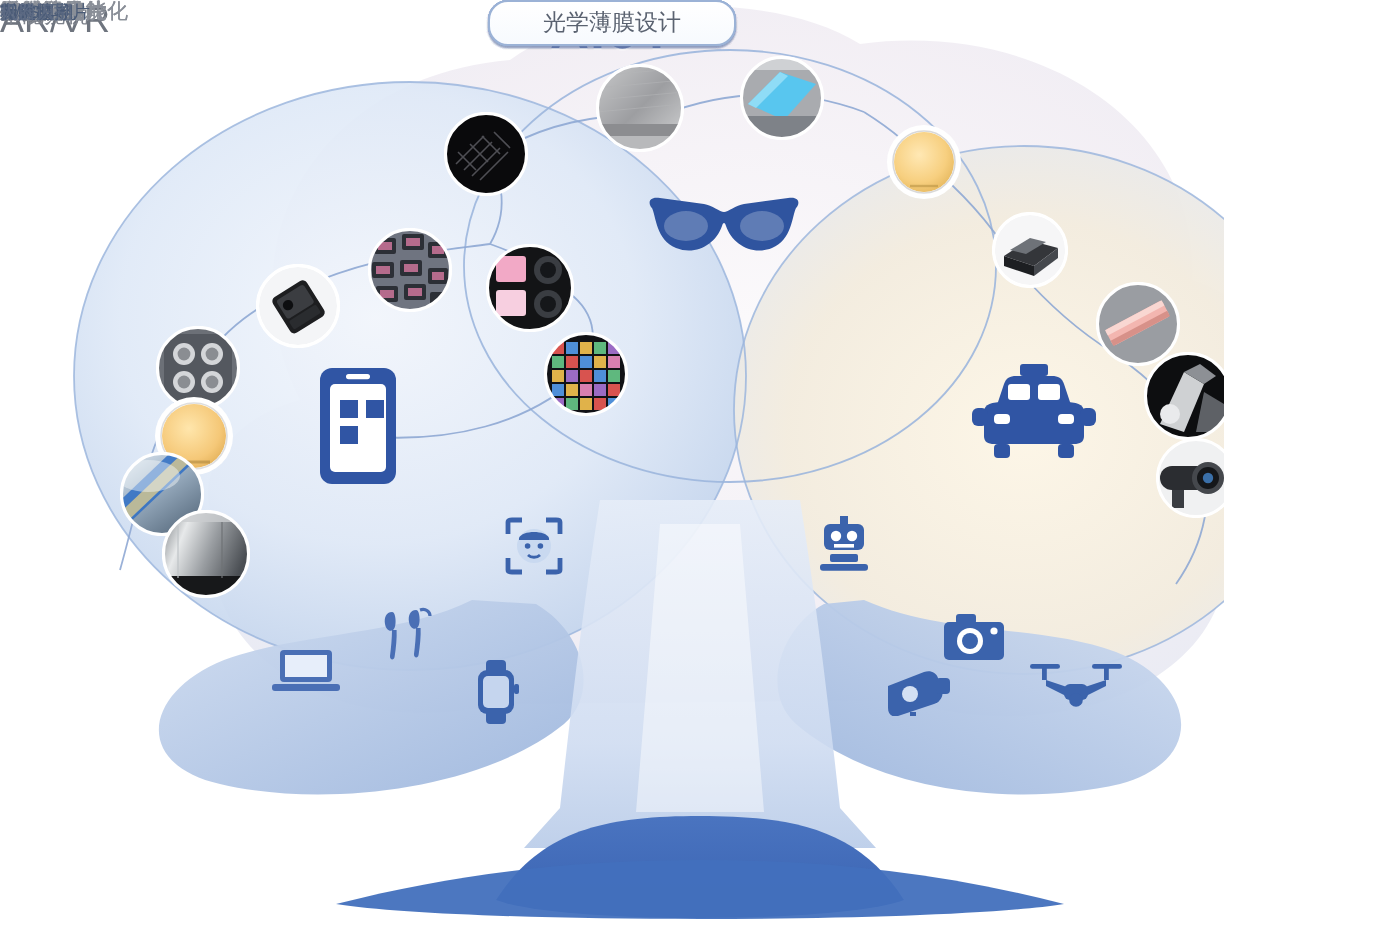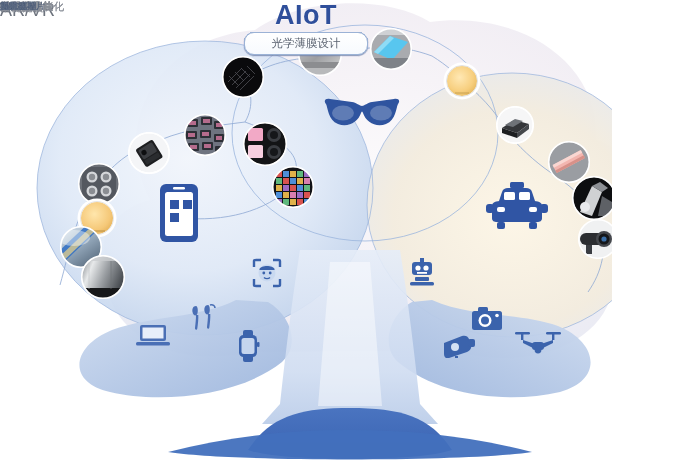--- a/index.html
+++ b/index.html
@@ -6,21 +6,21 @@
   body{width:700px;height:467px;overflow:hidden;font-family:"Liberation Sans","DejaVu Sans",sans-serif;}
   #stage{position:relative;width:612px;height:467px;background:#fff;overflow:hidden;}
   .abs{position:absolute;}
   .lbl{position:absolute;color:#8a8f98;font-size:10.5px;line-height:12px;white-space:nowrap;letter-spacing:.2px;}
   .lbl.two{white-space:normal;text-align:center;width:78px;line-height:13px;}
   .devlabel{position:absolute;color:#7e838c;font-size:11px;white-space:nowrap;}
   .devlabel.sm{font-size:9px;color:#6d7684;}
   .capsule{position:absolute;left:50%;transform:translateX(-50%);width:122px;height:21px;border:1px solid #9bb2d6;border-radius:10px;
            background:linear-gradient(180deg,#ffffff 0%, #f7fafe 100%);
            color:#5a6270;font-size:11.5px;display:flex;align-items:center;justify-content:center;
-           box-shadow:0 1px 1px rgba(120,140,175,.18);margin-top:32px;}
+           box-shadow:0 1px 1px rgba(120,140,175,.18);}
   #aiot{position:absolute;left:0;right:0;text-align:center;color:#2f4f9b;font-weight:bold;font-size:27px;letter-spacing:.5px;
         text-shadow:0 1px 0 rgba(255,255,255,.6);}
   .ic{position:absolute;}
 </style>
 </head>
 <body>
 
 <div id="stage">
 
   <svg class="abs" style="left:0;top:0" width="700" height="467">

